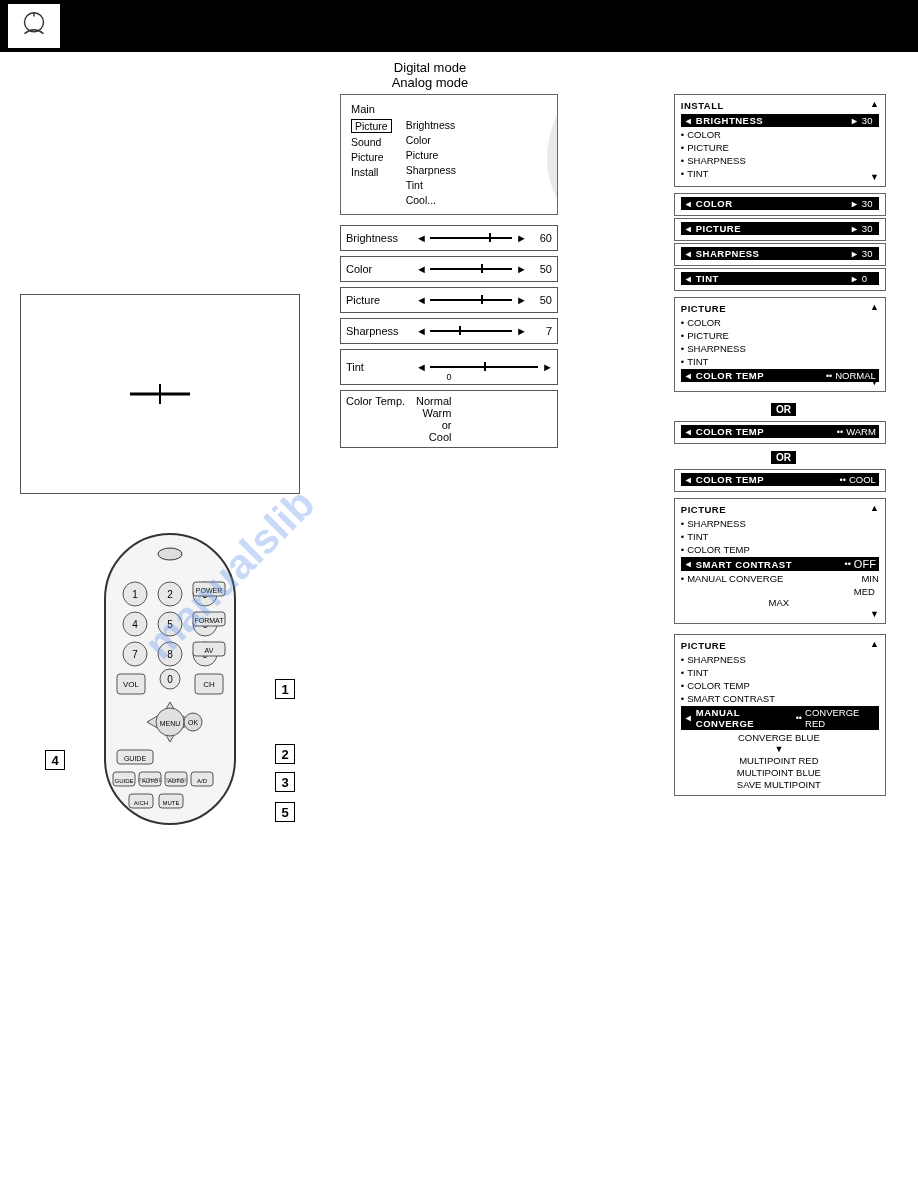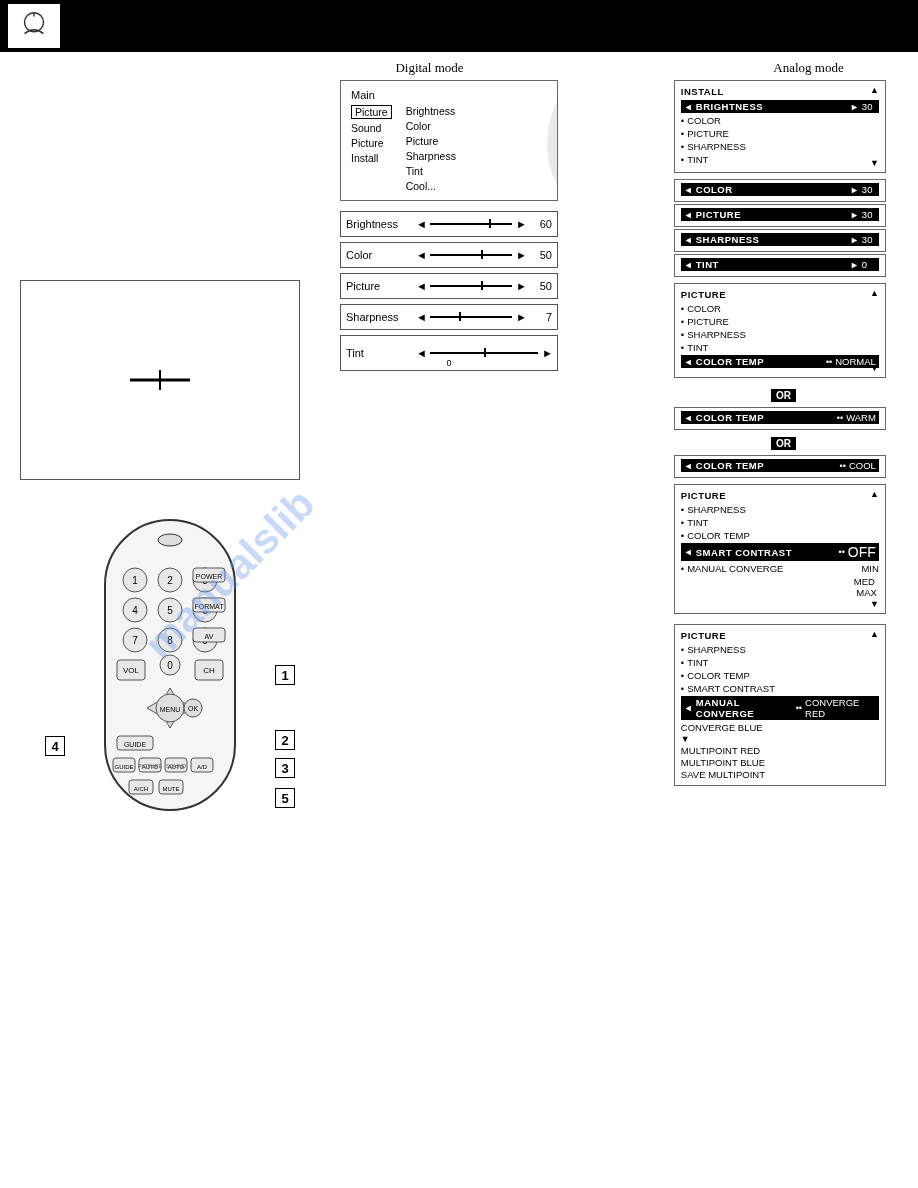--- a/index.html
+++ b/index.html
@@ -360,21 +360,21 @@
       <path d="M10 28 Q20 20 30 28" fill="none" stroke="#333" stroke-width="1.5"></path>
       <line x1="20" y1="6" x2="20" y2="10" stroke="#333" stroke-width="1.5"></line>
     </svg>
   </div>
 </div>
 
 <div class="watermark" style="top: 550px; left: 120px;">manualslib</div>
 
 <div class="page-content">
 
-  <div style="display:flex; padding: 8px 0 4px 0; margin-left: 320px; gap: 160px; font-family: Liberation Serif, serif;">
+  <div style="display:flex; flex-direction:column; padding: 8px 0 4px 0; margin-left: 320px; ">
     <div style="font-size:13px; text-align:center; width:220px;">Digital mode</div>
     <div style="font-size:13px; text-align:center; width:220px;">Analog mode</div>
   </div>
 
   <div style="display:flex; flex-direction:row; padding: 0 20px; gap: 10px;">
 
     <div style="width:300px; flex-shrink:0;">
 
       <div class="crosshair-box" style="margin-top: 200px;">
         <div class="crosshair">
@@ -567,20 +567,29 @@
         <span class="ctrl-larr">◄</span>
         <div class="ctrl-track-container">
           <div class="ctrl-track">
             <div class="ctrl-thumb" style="left: 50%;"></div>
           </div>
         </div>
         <span class="ctrl-rarr">►</span>
         <div class="tint-zero-label">0</div>
       </div>
 
+      <div class="colortemp-ctrl-row">
+        <span class="ct-label">Color Temp.</span>
+        <div class="ct-options">
+          <span>Normal</span>
+          <span>Warm</span>
+          <span>or</span>
+          <span>Cool</span>
+        </div>
+      </div>
     </div>
 
     <div class="analog-panel">
 
       <div class="a-box">
         <div class="a-title">INSTALL</div>
         <div class="a-up">▲</div>
 
         <div class="a-hl">
           <span style="font-size:9px;">◄</span>
@@ -735,33 +744,33 @@
           <span>TINT</span>
         </div>
         <div class="a-item">
           <span>•</span>
           <span>COLOR TEMP</span>
         </div>
         <div class="a-hl">
           <span style="font-size:9px;">◄</span>
           <span style="font-size:9.5px; font-weight:bold; letter-spacing:0.5px;">SMART CONTRAST</span>
           <span style="font-size:9px; flex:1; text-align:right;">••</span>
-          <span style="font-size:14px;">OFF</span>
+          <span style="font-size:11px;">OFF</span>
         </div>
         <div class="a-item">
           <span>•</span>
           <span>MANUAL CONVERGE</span>
           <span style="flex:1;"></span>
           <span style="font-size:9.5px; margin-left: 4px;">MIN</span>
         </div>
         <div style="display:flex; justify-content:flex-end; padding-right: 2px; align-items: center;">
           <span style="font-size:9.5px; margin-right: 2px;">MED</span>
         </div>
         <div class="a-dn">▼</div>
-        <div style="display:flex; justify-content:flex-end; padding-right: 2px; padding-bottom: 10px;">
+        <div style="display:flex; justify-content:center; padding-right: 2px; padding-bottom: 10px;">
           <span style="font-size:9.5px;">MAX</span>
         </div>
       </div>
 
       <div class="a-box" style="margin-top:4px;">
         <div class="a-title">PICTURE</div>
         <div class="a-up">▲</div>
         <div class="a-item">
           <span>•</span>
           <span>SHARPNESS</span>
@@ -777,21 +786,21 @@
         <div class="a-item">
           <span>•</span>
           <span>SMART CONTRAST</span>
         </div>
         <div class="a-hl">
           <span style="font-size:9px;">◄</span>
           <span style="font-size:9.5px; font-weight:bold; letter-spacing:0.5px;">MANUAL CONVERGE</span>
           <span style="font-size:9px;">••</span>
           <span style="font-size:9.5px;">CONVERGE RED</span>
         </div>
-        <div style="display:flex; flex-direction:column; align-items:flex-start; padding-right:2px; font-size:9.5px; gap:1px;">
+        <div style="display:flex; flex-direction:column; align-items:center; padding-right:2px; font-size:9.5px; gap:1px;">
           <span>CONVERGE BLUE</span>
           <span style="font-size:9px;">▼</span>
           <span>MULTIPOINT RED</span>
           <span>MULTIPOINT BLUE</span>
           <span>SAVE MULTIPOINT</span>
         </div>
       </div>
 
     </div>
   </div>

